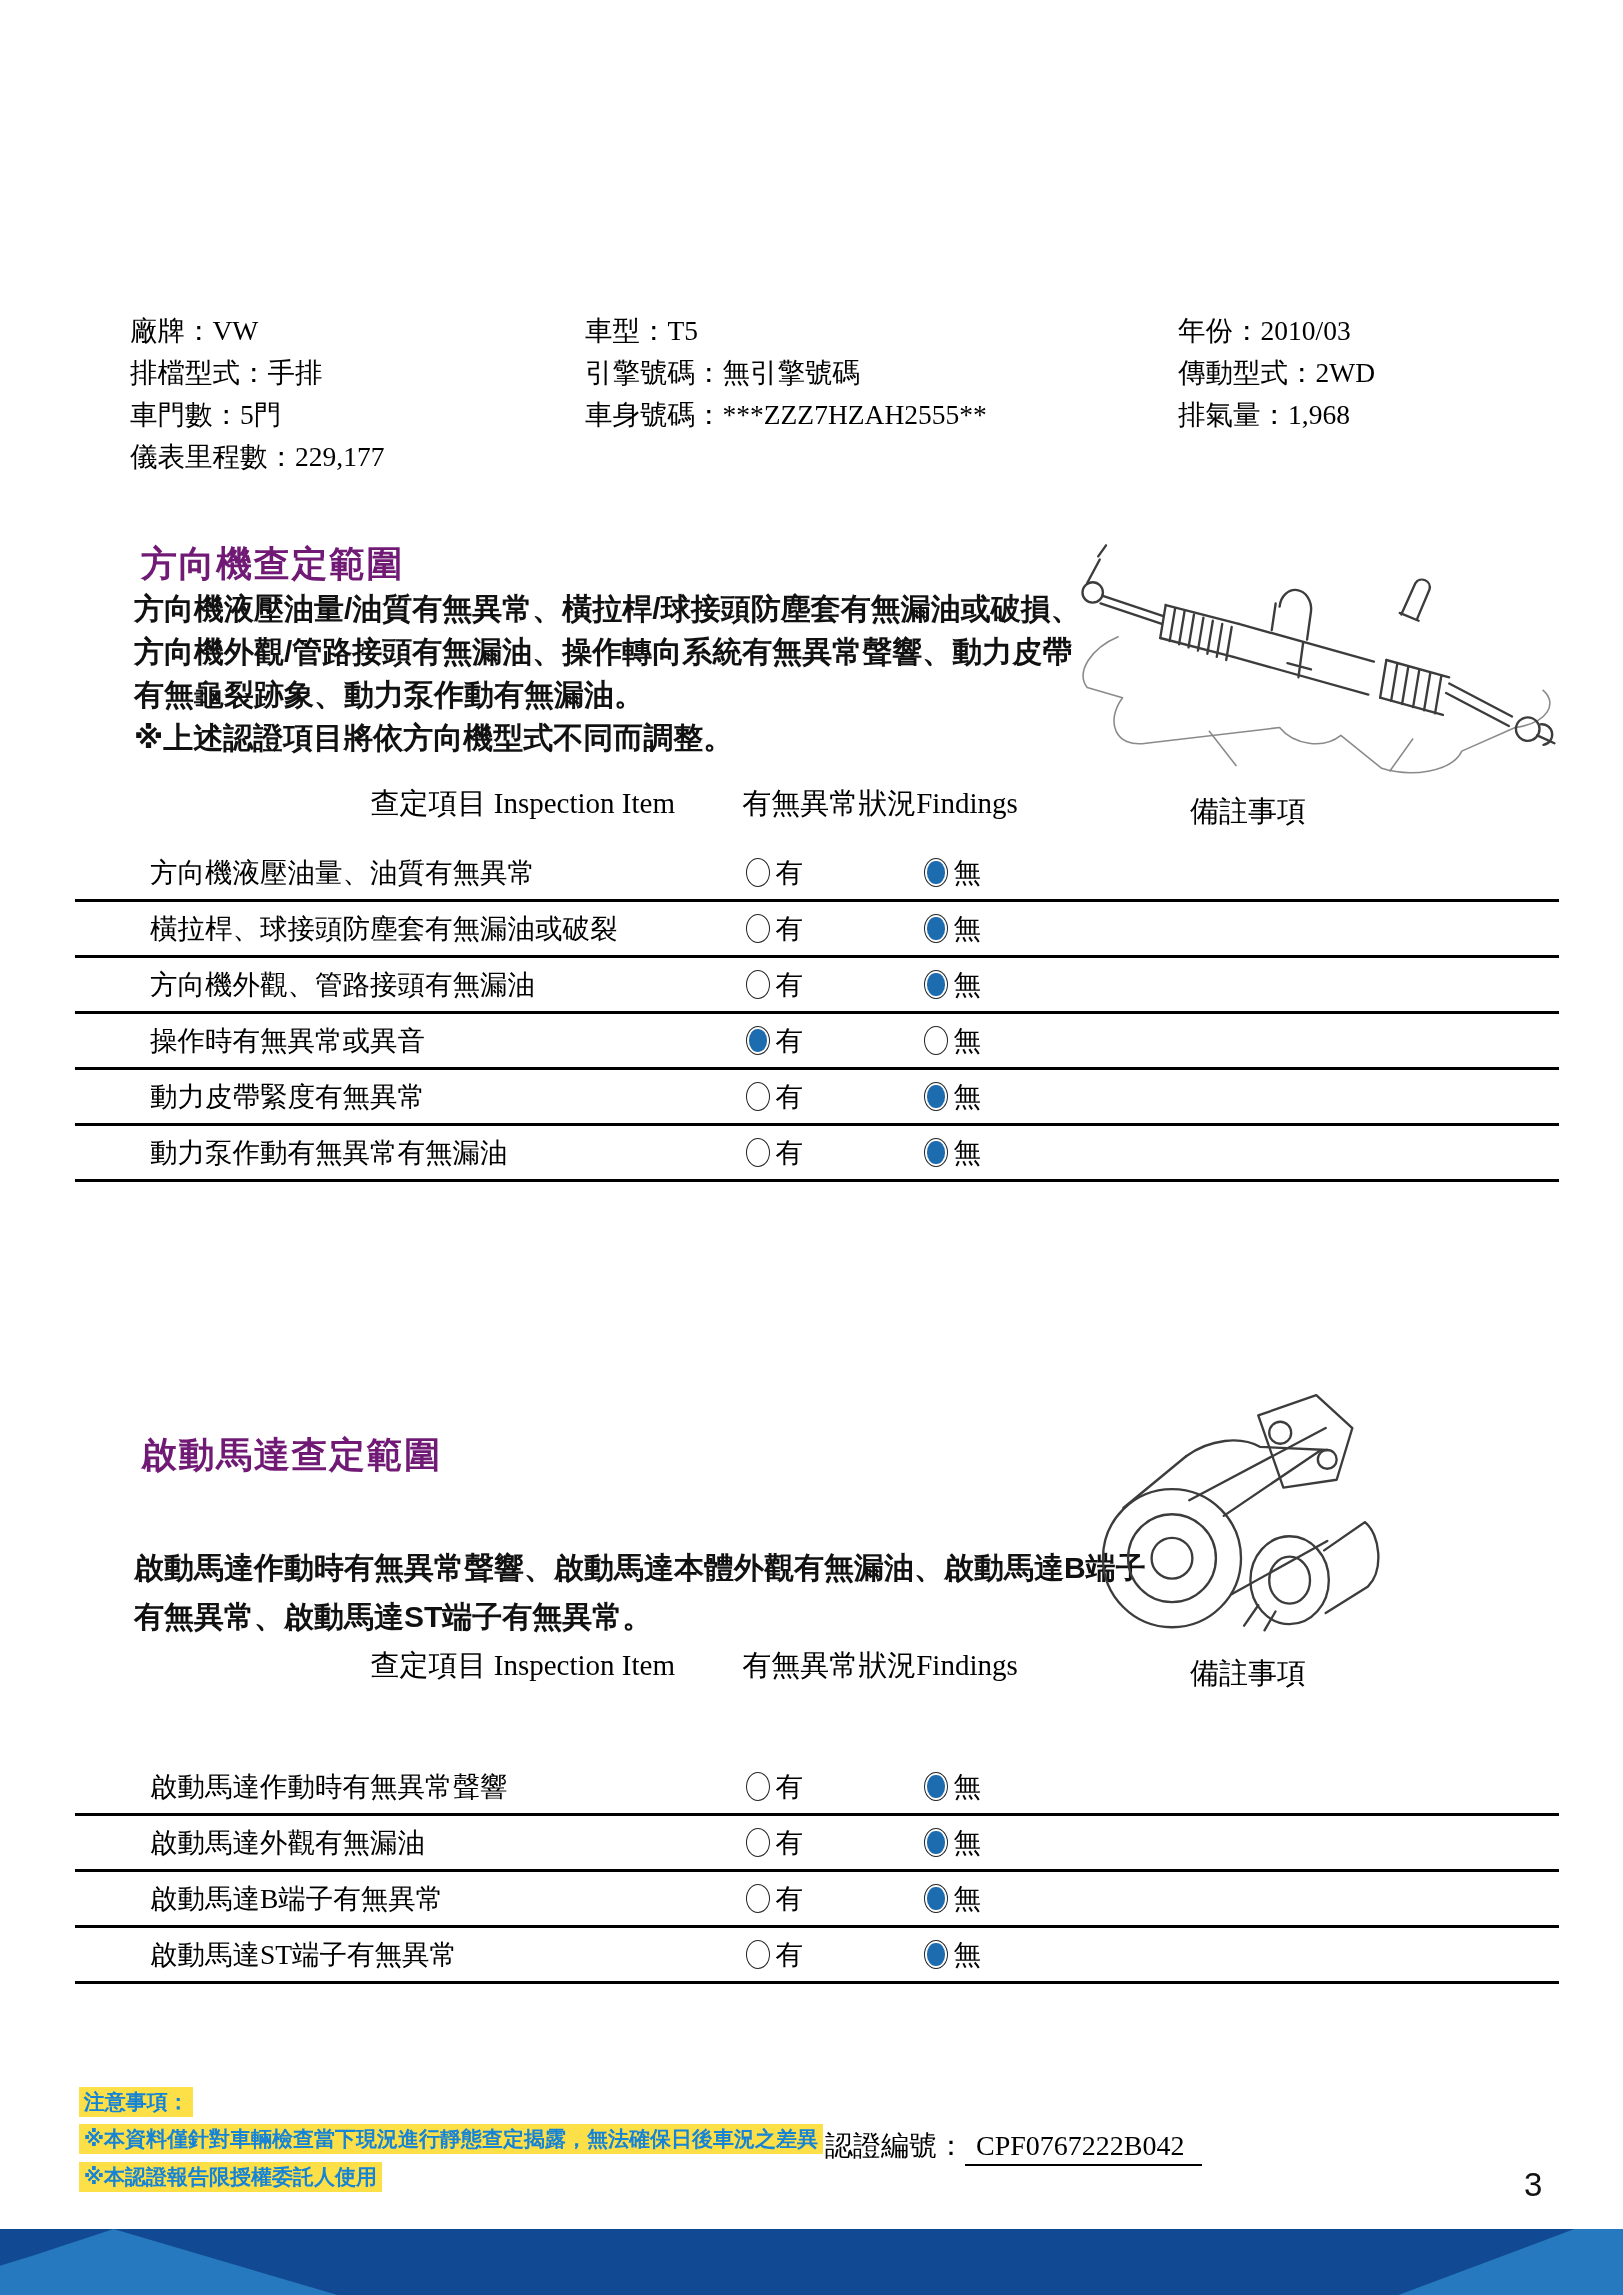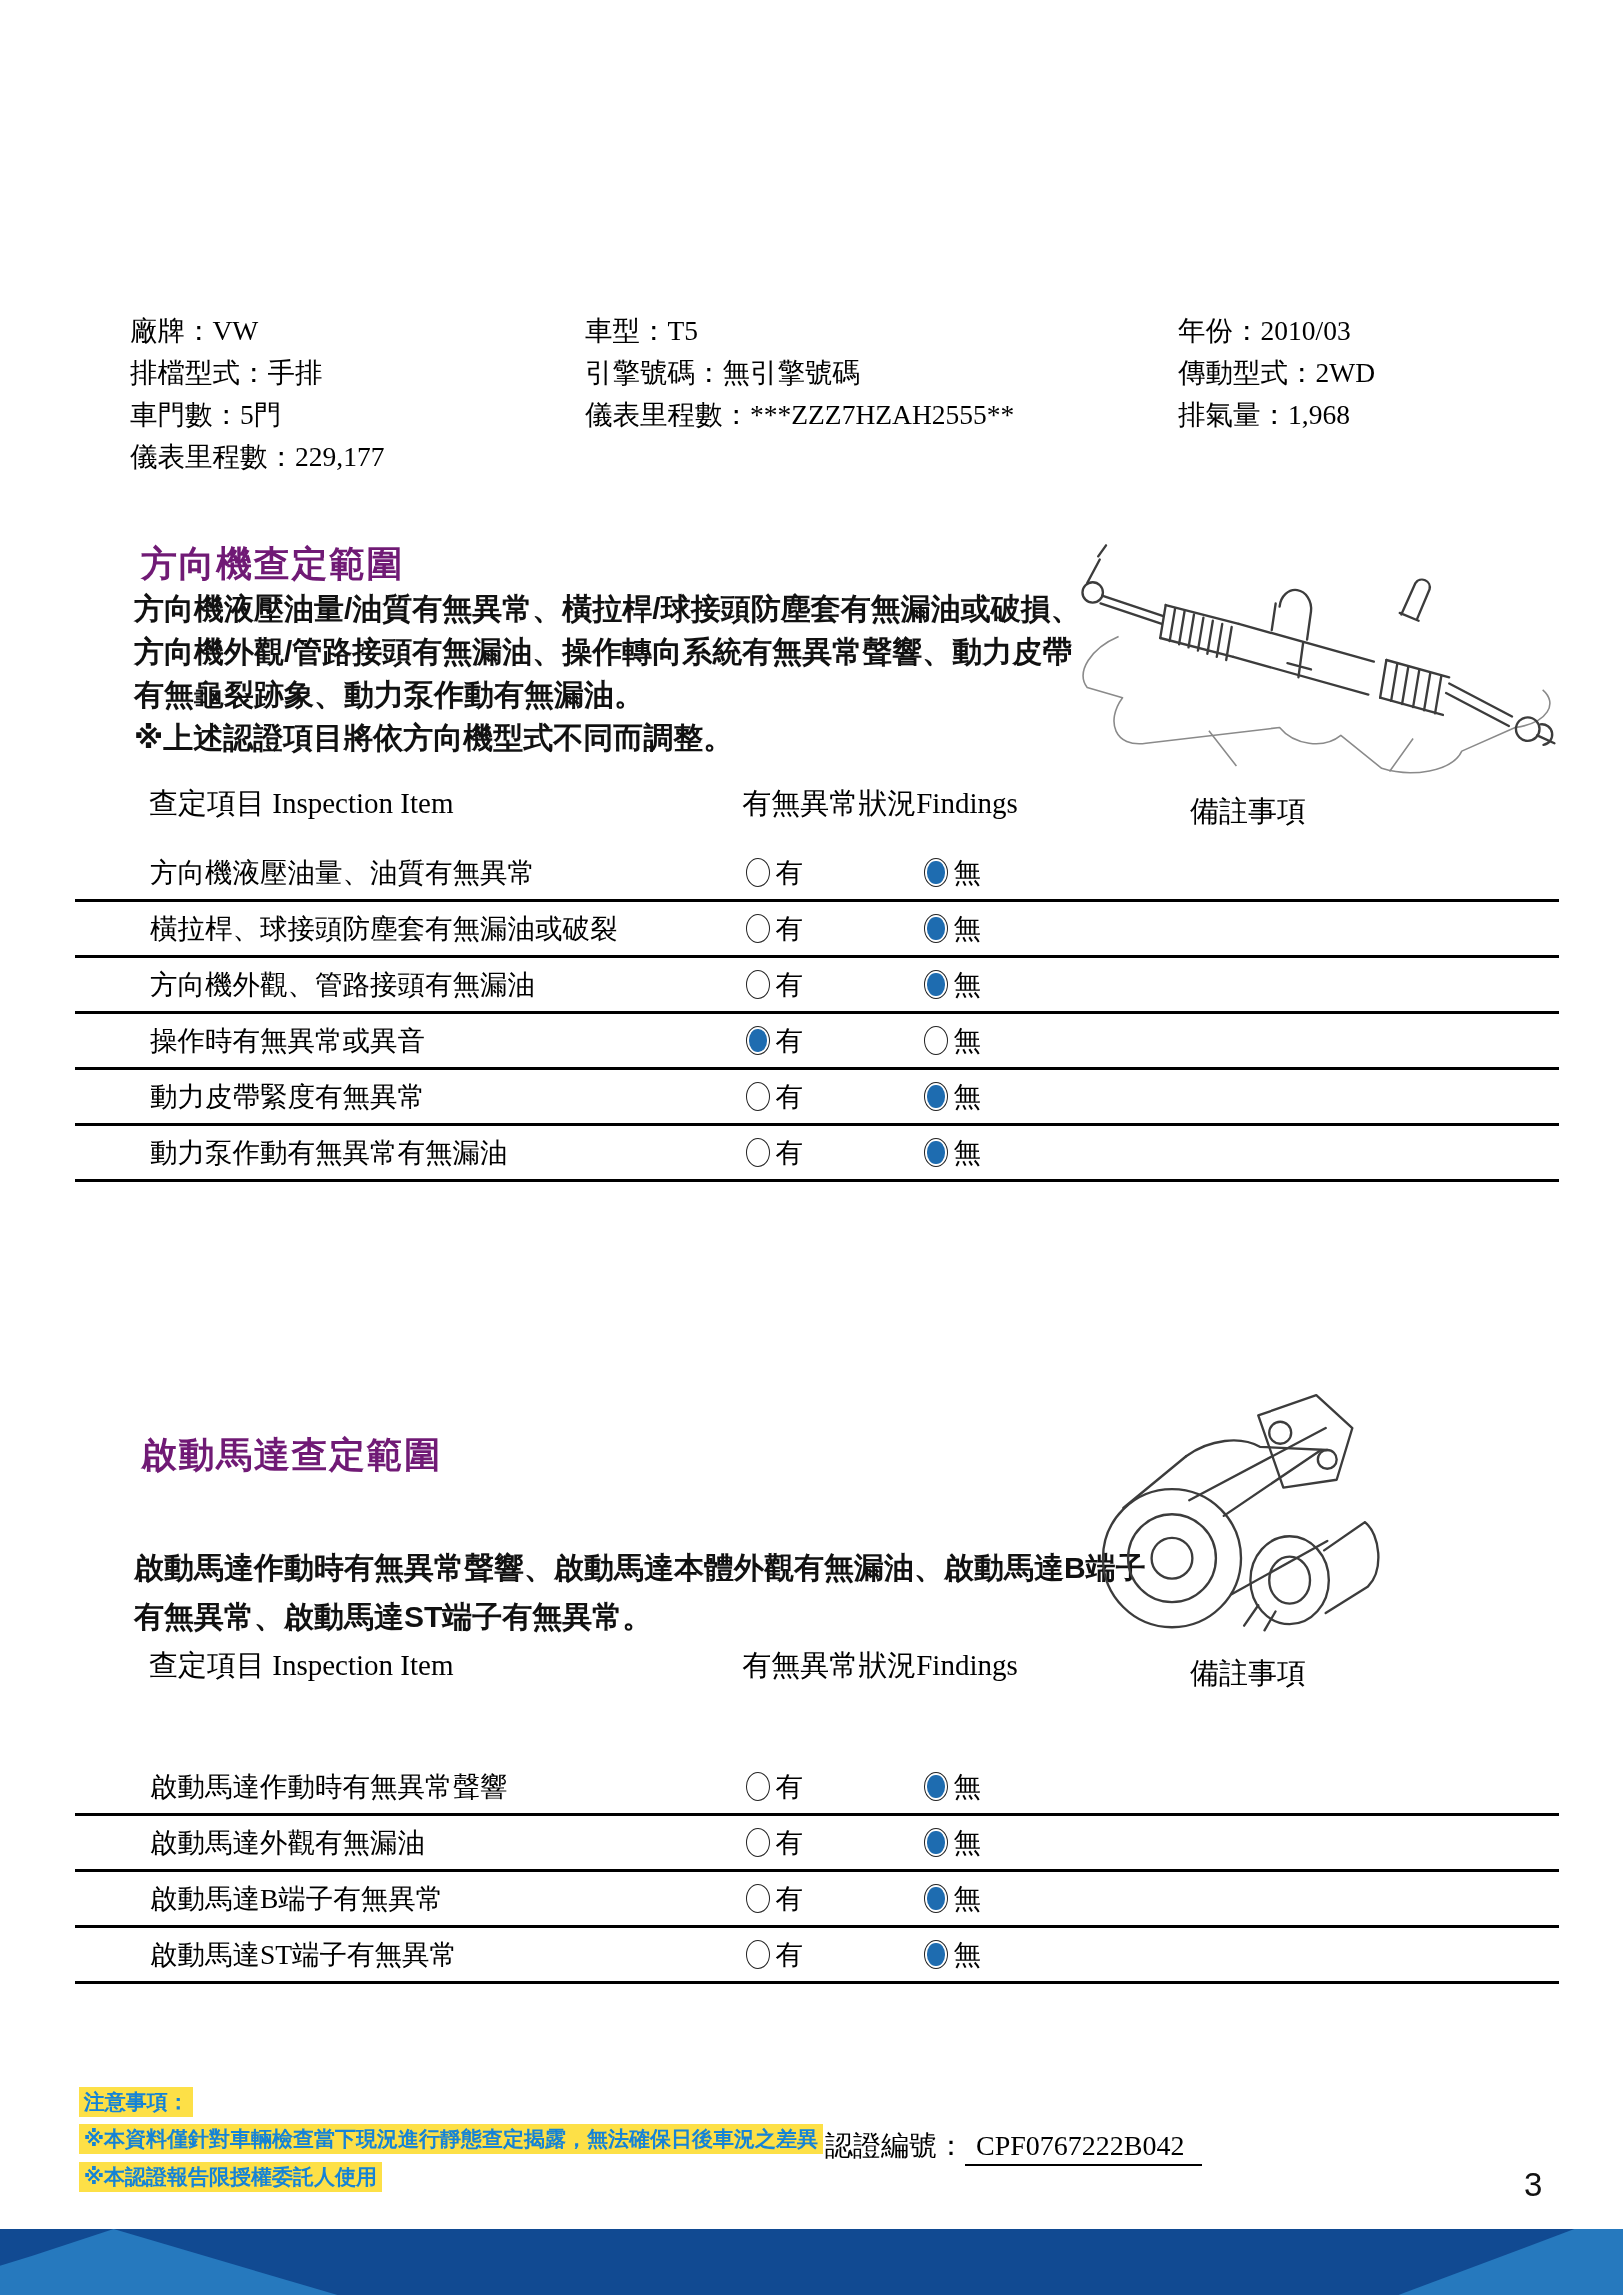--- a/index.html
+++ b/index.html
@@ -28,21 +28,21 @@
   .info-col.c3{left:1178px;}
 
   
   .sec-title{position:absolute;left:141px;color:#701a75;font-size:36px;font-weight:bold;
              font-family:"Liberation Sans","DejaVu Sans",sans-serif;letter-spacing:1.6px;}
   .sec-desc{position:absolute;left:134px;font-family:"Liberation Sans","DejaVu Sans",sans-serif;
             font-weight:bold;color:#111;font-size:30px;}
   .sec-desc .dline{height:43px;line-height:43px;white-space:nowrap;}
 
   .tbl-head{position:absolute;font-size:29px;white-space:nowrap;}
-  .tbl-head.h-item{left:149px;width:526px;text-align:left;}
+  .tbl-head.h-item{left:149px;width:526px;text-align:right;}
   .tbl-head.h-findings{left:707px;width:346px;text-align:center;}
   .tbl-head.h-remarks{left:1154px;width:188px;text-align:center;margin-top:8px;}
 
   .insp-table{position:absolute;left:75px;width:1484px;}
   .insp-row{position:relative;height:53px;border-bottom:3.1px solid #000;}
   .insp-row .item{position:absolute;left:75px;top:0;height:53px;line-height:53px;
                   font-size:27.5px;white-space:nowrap;}
   .pair{position:absolute;top:0;height:53px;display:flex;align-items:center;}
   .pair.yes{left:671px;}
   .pair.no{left:849px;}
@@ -76,21 +76,21 @@
 
   <div class="info-col c1">
     <div class="line">廠牌：VW</div>
     <div class="line">排檔型式：手排</div>
     <div class="line">車門數：5門</div>
     <div class="line">儀表里程數：229,177</div>
   </div>
   <div class="info-col c2">
     <div class="line">車型：T5</div>
     <div class="line">引擎號碼：無引擎號碼</div>
-    <div class="line">儀表里程數：***ZZZ7HZAH2555**</div>
+    <div class="line">車身號碼：***ZZZ7HZAH2555**</div>
   </div>
   <div class="info-col c3">
     <div class="line">年份：2010/03</div>
     <div class="line">傳動型式：2WD</div>
     <div class="line">排氣量：1,968</div>
   </div>
 
   <div class="sec-title" style="top:540px;">方向機查定範圍</div>
   <div class="sec-desc" style="top:587px;">
     <div class="dline">方向機液壓油量/油質有無異常、橫拉桿/球接頭防塵套有無漏油或破損、</div>

